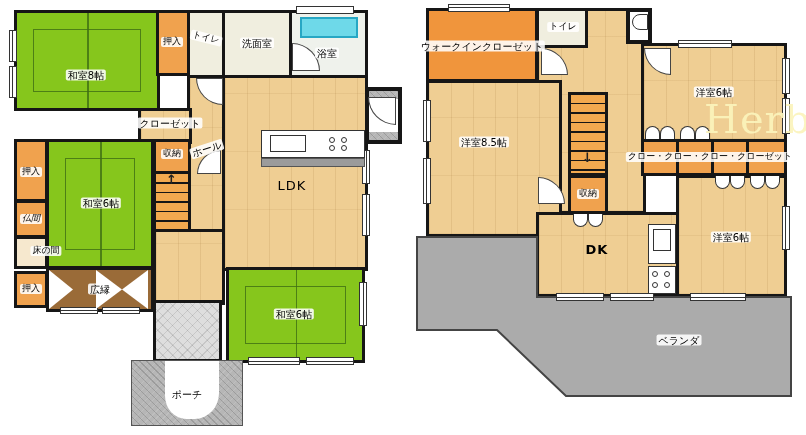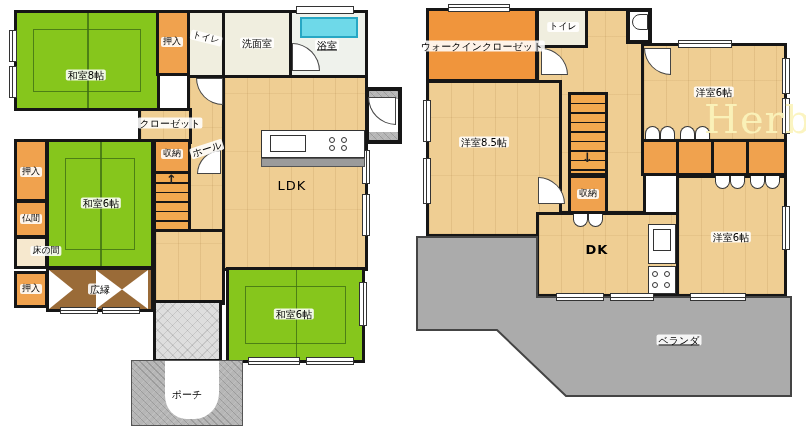--- a/index.html
+++ b/index.html
@@ -124,28 +124,28 @@
   <div class="winH" style="left:248px;top:357px;width:52px;height:8px;"></div>
   <div class="winH" style="left:306px;top:357px;width:48px;height:8px;"></div>
   <div class="winV" style="left:359px;top:282px;width:8px;height:44px;"></div>
   <div class="winH" style="left:60px;top:307px;width:38px;height:7px;"></div>
   <div class="winH" style="left:102px;top:307px;width:38px;height:7px;"></div>
 
   <span class="lbl" style="left:86px;top:75px;">和室8帖</span>
   <span class="lbl sm" style="left:172px;top:42px;">押入</span>
   <span class="lbl sm tilt2" style="left:206px;top:38px;">トイレ</span>
   <span class="lbl" style="left:257px;top:43px;">洗面室</span>
-  <span class="lbl" style="left:327px;top:45px;text-decoration:underline;">浴室</span>
+  <span class="lbl" style="left:327px;top:53px;">浴室</span>
   <span class="lbl" style="left:170px;top:123px;">クローゼット</span>
   <span class="lbl sm" style="left:172px;top:154px;">収納</span>
   <span class="lbl tilt" style="left:207px;top:149px;">ホール</span>
   <span class="lbl plain" style="left:292px;top:186px;">LDK</span>
   <span class="lbl" style="left:101px;top:203px;">和室6帖</span>
   <span class="lbl sm" style="left:31px;top:172px;">押入</span>
-  <span class="lbl sm" style="left:31px;top:219px;">仏間</span>
+  <span class="lbl sm" style="left:31px;top:219px;font-style:italic;">仏間</span>
   <span class="lbl sm" style="left:46px;top:251px;">床の間</span>
   <span class="lbl sm" style="left:31px;top:289px;">押入</span>
   <span class="lbl" style="left:100px;top:289px;">広縁</span>
   <span class="lbl" style="left:294px;top:314px;">和室6帖</span>
   <span class="lbl" style="left:187px;top:394px;">ポーチ</span>
 
   <svg class="veranda" width="400" height="175" viewBox="0 0 400 175">
     <polygon points="7,7 127,7 127,67 381,67 381,166 156,166 87,100 7,100" fill="#ABABAB" stroke="#444" stroke-width="2"></polygon>
   </svg>
 
@@ -212,19 +212,20 @@
   <div class="winV" style="left:423px;top:158px;width:8px;height:46px;"></div>
   <div class="winV" style="left:782px;top:206px;width:8px;height:44px;"></div>
   <div class="winH" style="left:556px;top:293px;width:48px;height:8px;"></div>
   <div class="winH" style="left:610px;top:293px;width:44px;height:8px;"></div>
   <div class="winH" style="left:690px;top:293px;width:56px;height:8px;"></div>
 
   <span class="lbl" style="left:482px;top:46px;">ウォークインクローゼット</span>
   <span class="lbl sm" style="left:563px;top:27px;">トイレ</span>
   <span class="lbl" style="left:484px;top:142px;">洋室8.5帖</span>
   <span class="lbl" style="left:714px;top:92px;">洋室6帖</span>
+  <span class="lbl sm" style="left:710px;top:157px;">クロー・クロー・クロー・クローゼット</span>
   <span class="lbl sm" style="left:588px;top:194px;">収納</span>
   <span class="lbl plain" style="left:597px;top:250px;font-weight:bold;">DK</span>
   <span class="lbl" style="left:731px;top:237px;">洋室6帖</span>
-  <span class="lbl" style="left:679px;top:340px;text-decoration:underline;">ベランダ</span>
+  <span class="lbl" style="left:679px;top:340px;">ベランダ</span>
 
   <span class="watermark">Herb</span>
 </div>
 
 </body></html>

